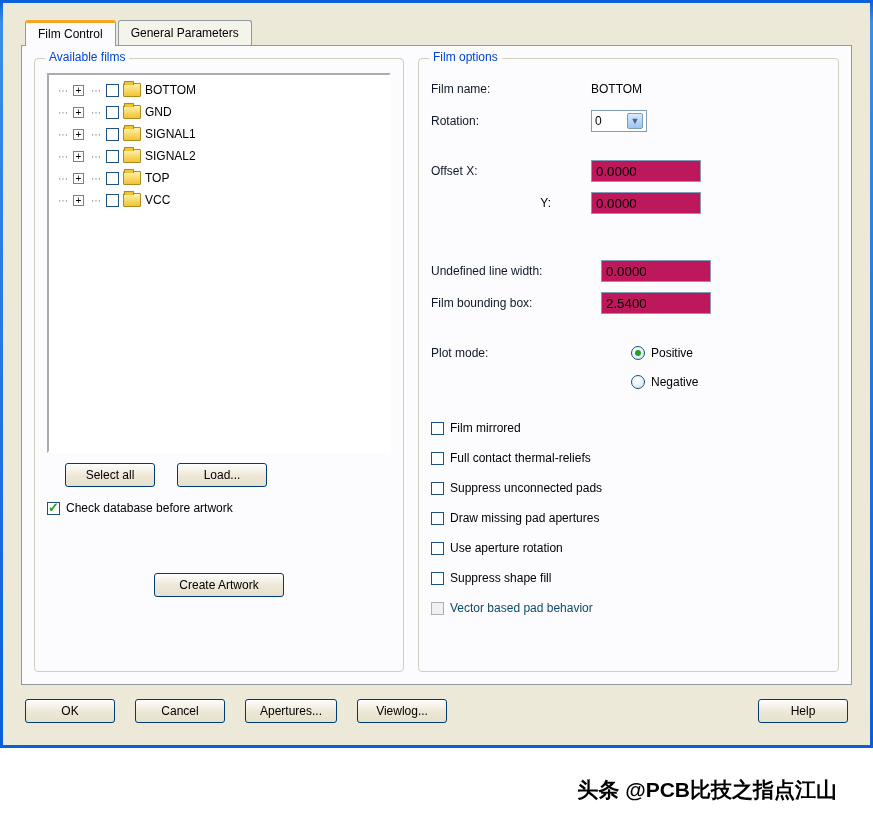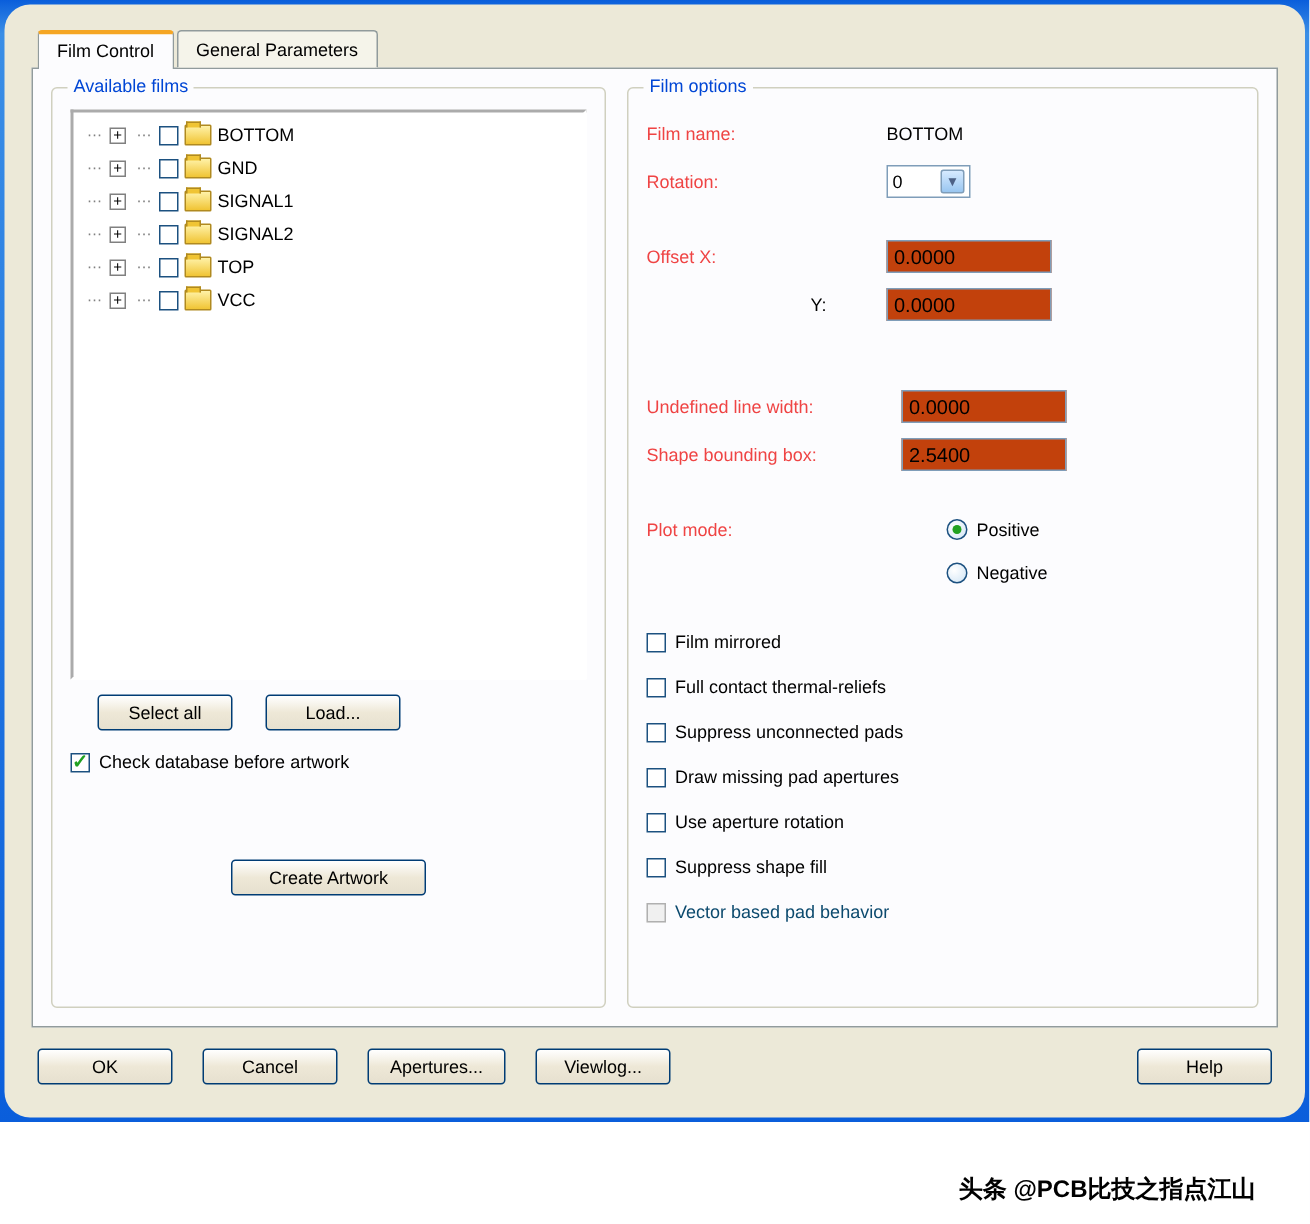--- a/index.html
+++ b/index.html
@@ -46,21 +46,20 @@
     font-weight: bold;
     color: #fff;
     font-size: 14px;
   }
   .win-btn.min, .win-btn.max { background: linear-gradient(to bottom, #6aa5f0, #2a6bd0); }
   .win-btn.close { background: linear-gradient(to bottom, #f08070, #d04030); }
   
   .client {
     background: #ece9d8;
     padding: 14px 18px 18px 18px;
-    border-radius: 17px;
   }
 
   
   .tabstrip { display: flex; align-items: flex-end; height: 28px; margin-left: 4px; }
   .tab {
     padding: 5px 12px;
     border: 1px solid #919b9c;
     border-bottom: none;
     border-radius: 3px 3px 0 0;
     background: #f5f4ea;
@@ -170,41 +169,41 @@
     padding: 4px 14px;
     min-width: 90px;
     text-align: center;
     color: #000;
   }
   .btn-row { display: flex; gap: 22px; justify-content: flex-start; margin-bottom: 4px; padding-left: 18px;}
   .btn-row2 { display: flex; justify-content: center; margin-top: 50px; }
 
   
   .form-row { display: flex; align-items: center; min-height: 32px; }
-  .form-row .lbl { width: 160px; color: #ef4444; }
+  .form-row .lbl { width: 160px; color: #0f172a; }
   .form-row .lbl2 { width: 130px; text-align: right; padding-right: 10px; }
   .val-static { color: #000; }
   .select {
     border: 1px solid #7f9db9;
     background: #fff;
     padding: 1px 3px;
     width: 56px; height: 22px;
     display: flex; align-items: center; justify-content: space-between;
   }
   .select .arrow {
     width: 16px; height: 16px;
     background: linear-gradient(to bottom, #d6eaff, #99c6f0);
     border: 1px solid #7f9db9;
     border-radius: 2px;
     display: flex; align-items: center; justify-content: center;
     font-size: 9px; color: #4d6185;
   }
   .txt {
     border: 1px solid #7f9db9;
-    background: #c2410c;
+    background: #be185d;
     height: 22px;
     padding: 2px 4px;
     width: 110px;
   }
 
   
   .radio {
     width: 14px; height: 14px;
     border: 1px solid #1c5180;
     border-radius: 50%;
@@ -233,21 +232,21 @@
   .bottom-bar {
     display: flex;
     gap: 20px;
     padding: 14px 4px 4px 4px;
   }
   .bottom-bar .spacer { flex: 1; }
 
   .watermark {
     position: absolute;
     bottom: 10px; right: 30px;
-    font-size: 16px;
+    font-size: 21px;
     font-weight: bold;
     color: #000;
     background: rgba(255,255,255,0.5);
     padding: 2px 6px;
   }
 </style>
 </head>
 <body>
 
 <div class="window">
@@ -361,21 +360,21 @@
           </div>
 
           <div class="section-gap"></div>
           <div class="section-gap"></div>
 
           <div class="form-row">
             <span class="lbl" style="width:170px;">Undefined line width:</span>
             <input class="txt" value="0.0000" style="">
           </div>
           <div class="form-row">
-            <span class="lbl" style="width:170px;">Shape bounding box:</span>
+            <span class="lbl" style="width:170px;">Film bounding box:</span>
             <input class="txt" value="2.5400" style="">
           </div>
 
           <div class="section-gap"></div>
 
           <div class="form-row">
             <span class="lbl">Plot mode:</span>
             <span style="width:40px;"></span>
             <span class="radio on"></span>
             <span>Positive</span>

